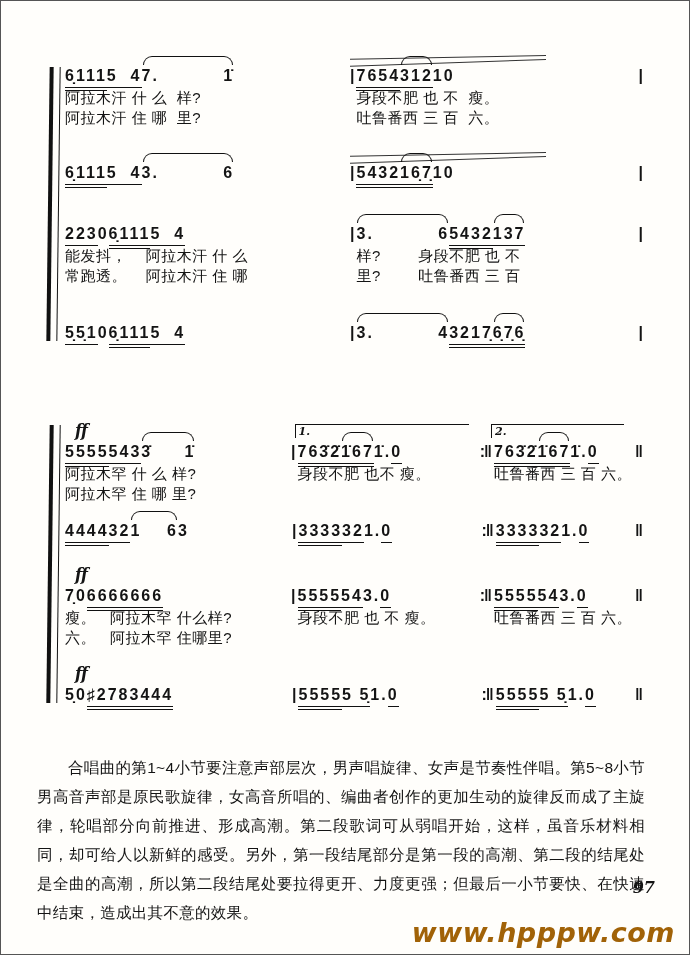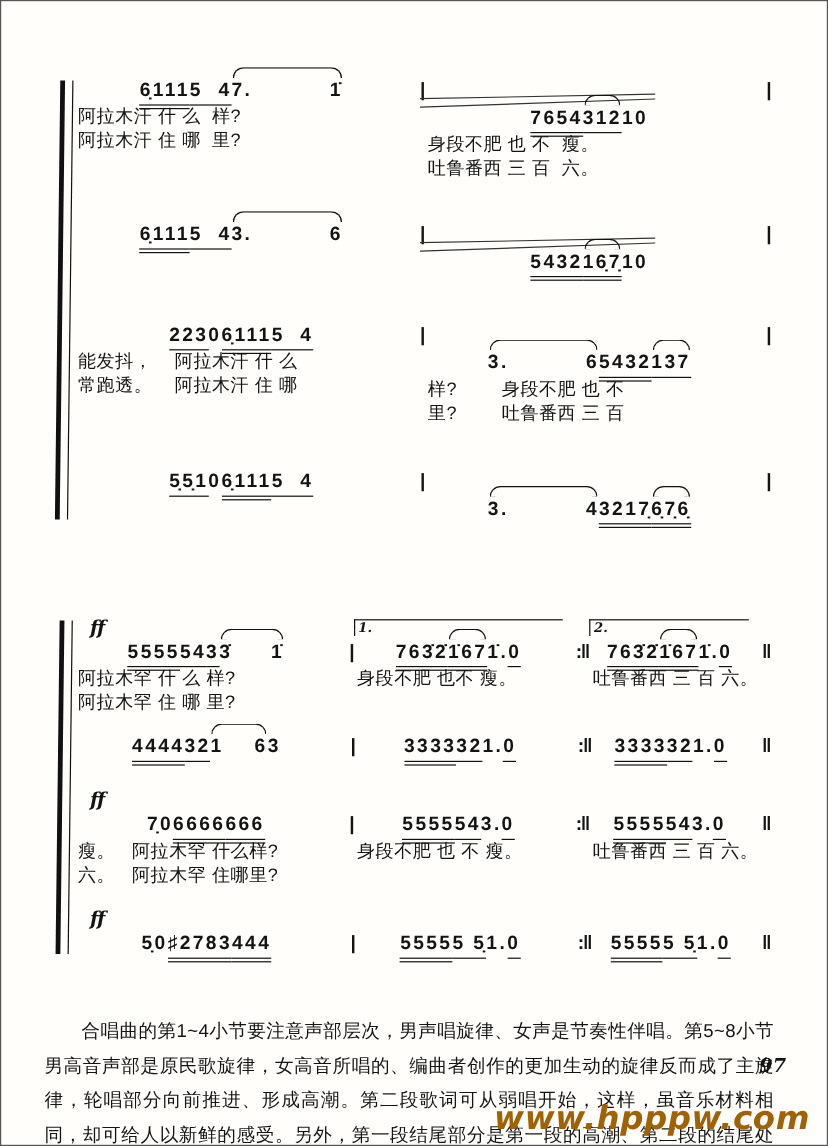--- a/index.html
+++ b/index.html
@@ -15,25 +15,25 @@
   .staff{position:relative;}
   .staff.ff-pad{padding-top:18px;}
   .s1 .r1{margin-bottom:34px}.s1 .r2{margin-bottom:38px}.s1 .r3{margin-bottom:36px}
   .s2 .r1{margin-bottom:16px}.s2 .r2{margin-bottom:24px}.s2 .r3{margin-bottom:18px}
   .ff{position:absolute;top:-2px;left:10px;font-family:"DejaVu Serif",serif;
       font-style:italic;font-weight:700;font-size:16px;letter-spacing:-1px;}
   .line{display:flex;align-items:flex-start;}
   .bl{font-weight:700;font-size:16px;line-height:22px;padding:0 3px;letter-spacing:-1px;}
   .block{position:relative;}
   .s1 .block.b1{width:282px;}
-  .s1 .block.b2{flex:1;margin-top:23px;}
+  .s1 .block.b2{flex:1;}
   .s2 .block.b1{width:224px;}
   .s2 .block.b2{width:180px;}
   .s2 .block.b3{flex:1;}
-  .notes{display:flex;justify-content:center;font-weight:700;font-size:16px;
+  .notes{display:flex;justify-content:flex-start;font-weight:700;font-size:16px;
          line-height:22px;white-space:pre;letter-spacing:2px;padding-right:10px;}
   .grp{position:relative;display:inline-block;}
   .u1{border-bottom:1.5px solid #111;}
   .u2{border-bottom:1.5px solid #111;}
   .u2::after{content:"";position:absolute;left:0;right:0;bottom:-4px;border-top:1.5px solid #111;}
   .arc::before{content:"";position:absolute;left:1px;right:1px;top:-9px;height:8px;
         border:1.4px solid #111;border-bottom:none;border-radius:9px 9px 0 0;}
   .longlines{position:absolute;left:-6px;right:32%;top:-15px;height:11px;pointer-events:none;}
   .longlines::before,.longlines::after{content:"";position:absolute;left:0;right:0;top:5px;
         border-top:1.1px solid #333;transform:skewY(-1.1deg);transform-origin:right center;}

